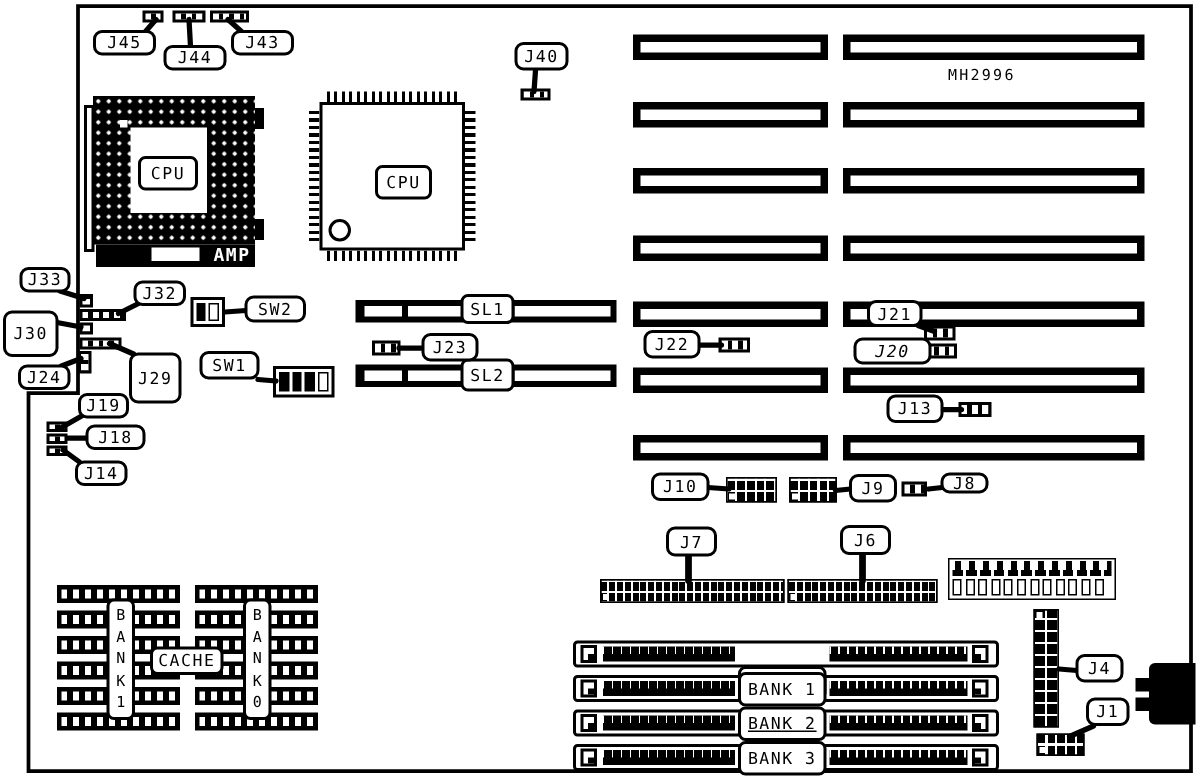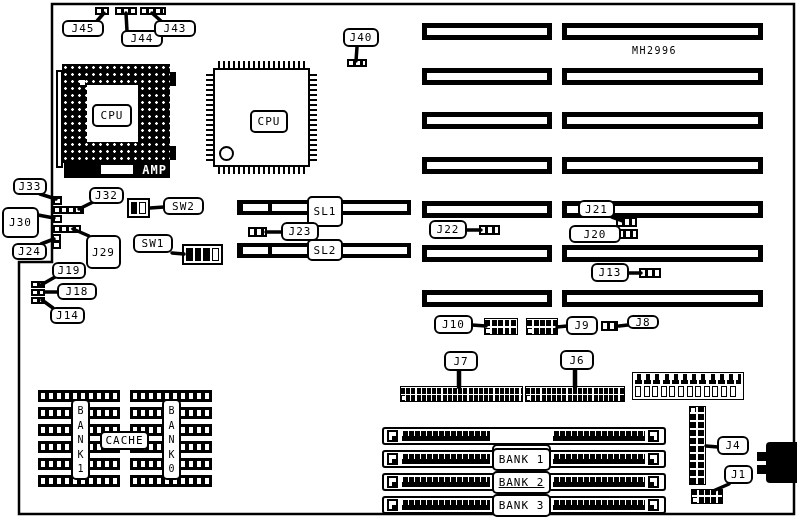--- a/index.html
+++ b/index.html
@@ -97,21 +97,21 @@
   <div class="slot-r" style="left:422px;top:290px;width:130px;height:17px;"></div>
   <div class="slot-r" style="left:562px;top:290px;width:201px;height:17px;"></div>
 
   <div class="txt" style="left:632px;top:45px;font-size:10px;letter-spacing:1.5px;">MH2996</div>
 
   <div class="slbar" style="left:237px;top:200px;width:174px;height:15px;">
     <div class="slseg" style="left:6px;width:25px;"></div>
     <div class="slseg" style="left:35px;width:36px;"></div>
     <div class="slseg" style="left:106px;width:64px;"></div>
   </div>
-  <div class="sllabel" style="left:307px;top:196px;width:36px;height:31px;">SL1</div>
+  <div class="sllabel" style="left:307px;top:196px;width:36px;height:20px;">SL1</div>
 
   <div class="slbar" style="left:237px;top:243px;width:174px;height:15px;">
     <div class="slseg" style="left:6px;width:25px;"></div>
     <div class="slseg" style="left:35px;width:36px;"></div>
     <div class="slseg" style="left:106px;width:64px;"></div>
   </div>
   <div class="sllabel" style="left:307px;top:239px;width:36px;height:22px;">SL2</div>
 
   <div class="jumper v" style="left:53px;top:196px;width:9px;height:9px;"></div>
   <div class="jumper" style="left:53px;top:206px;width:31px;height:8px;"></div>
@@ -266,40 +266,40 @@
       <line x1="718" y1="447" x2="706" y2="446"></line>
       <line x1="729" y1="484" x2="713" y2="491"></line>
     </g>
     <g stroke="#000" stroke-width="4.5" stroke-linecap="round">
       <line x1="459" y1="370" x2="459" y2="387"></line>
       <line x1="575" y1="369" x2="575" y2="387"></line>
     </g>
   </svg>
 
   <div class="callout" style="left:62px;top:20px;width:42px;height:17px;">J45</div>
-  <div class="callout" style="left:109px;top:30px;width:42px;height:17px;margin-left:12px;">J44</div>
+  <div class="callout" style="left:109px;top:30px;width:42px;height:17px;">J44</div>
   <div class="callout" style="left:154px;top:20px;width:42px;height:17px;">J43</div>
   <div class="callout" style="left:343px;top:28px;width:36px;height:19px;">J40</div>
 
   <div class="callout" style="left:13px;top:178px;width:34px;height:17px;">J33</div>
   <div class="callout" style="left:89px;top:187px;width:35px;height:17px;">J32</div>
   <div class="callout" style="left:2px;top:207px;width:37px;height:31px;">J30</div>
   <div class="callout" style="left:86px;top:235px;width:35px;height:34px;">J29</div>
   <div class="callout" style="left:12px;top:243px;width:35px;height:17px;">J24</div>
   <div class="callout" style="left:52px;top:262px;width:34px;height:17px;">J19</div>
   <div class="callout" style="left:57px;top:283px;width:40px;height:17px;text-align:center;">J18</div>
   <div class="callout" style="left:50px;top:307px;width:35px;height:17px;">J14</div>
 
   <div class="callout" style="left:163px;top:197px;width:41px;height:18px;">SW2</div>
   <div class="callout" style="left:133px;top:234px;width:40px;height:19px;">SW1</div>
 
   <div class="callout" style="left:281px;top:222px;width:38px;height:19px;">J23</div>
   <div class="callout" style="left:429px;top:220px;width:38px;height:19px;">J22</div>
   <div class="callout" style="left:578px;top:200px;width:37px;height:18px;">J21</div>
-  <div class="callout" style="left:569px;top:225px;width:52px;height:18px;">J20</div>
+  <div class="callout" style="left:569px;top:225px;width:52px;height:18px;font-style:italic;">J20</div>
   <div class="callout" style="left:591px;top:263px;width:38px;height:19px;">J13</div>
 
   <div class="callout" style="left:434px;top:315px;width:39px;height:19px;">J10</div>
   <div class="callout" style="left:566px;top:316px;width:32px;height:19px;">J9</div>
   <div class="callout" style="left:627px;top:315px;width:32px;height:14px;">J8</div>
   <div class="callout" style="left:444px;top:351px;width:34px;height:20px;">J7</div>
   <div class="callout" style="left:560px;top:350px;width:34px;height:20px;">J6</div>
   <div class="callout" style="left:717px;top:436px;width:32px;height:19px;">J4</div>
   <div class="callout" style="left:724px;top:465px;width:29px;height:19px;">J1</div>
 

